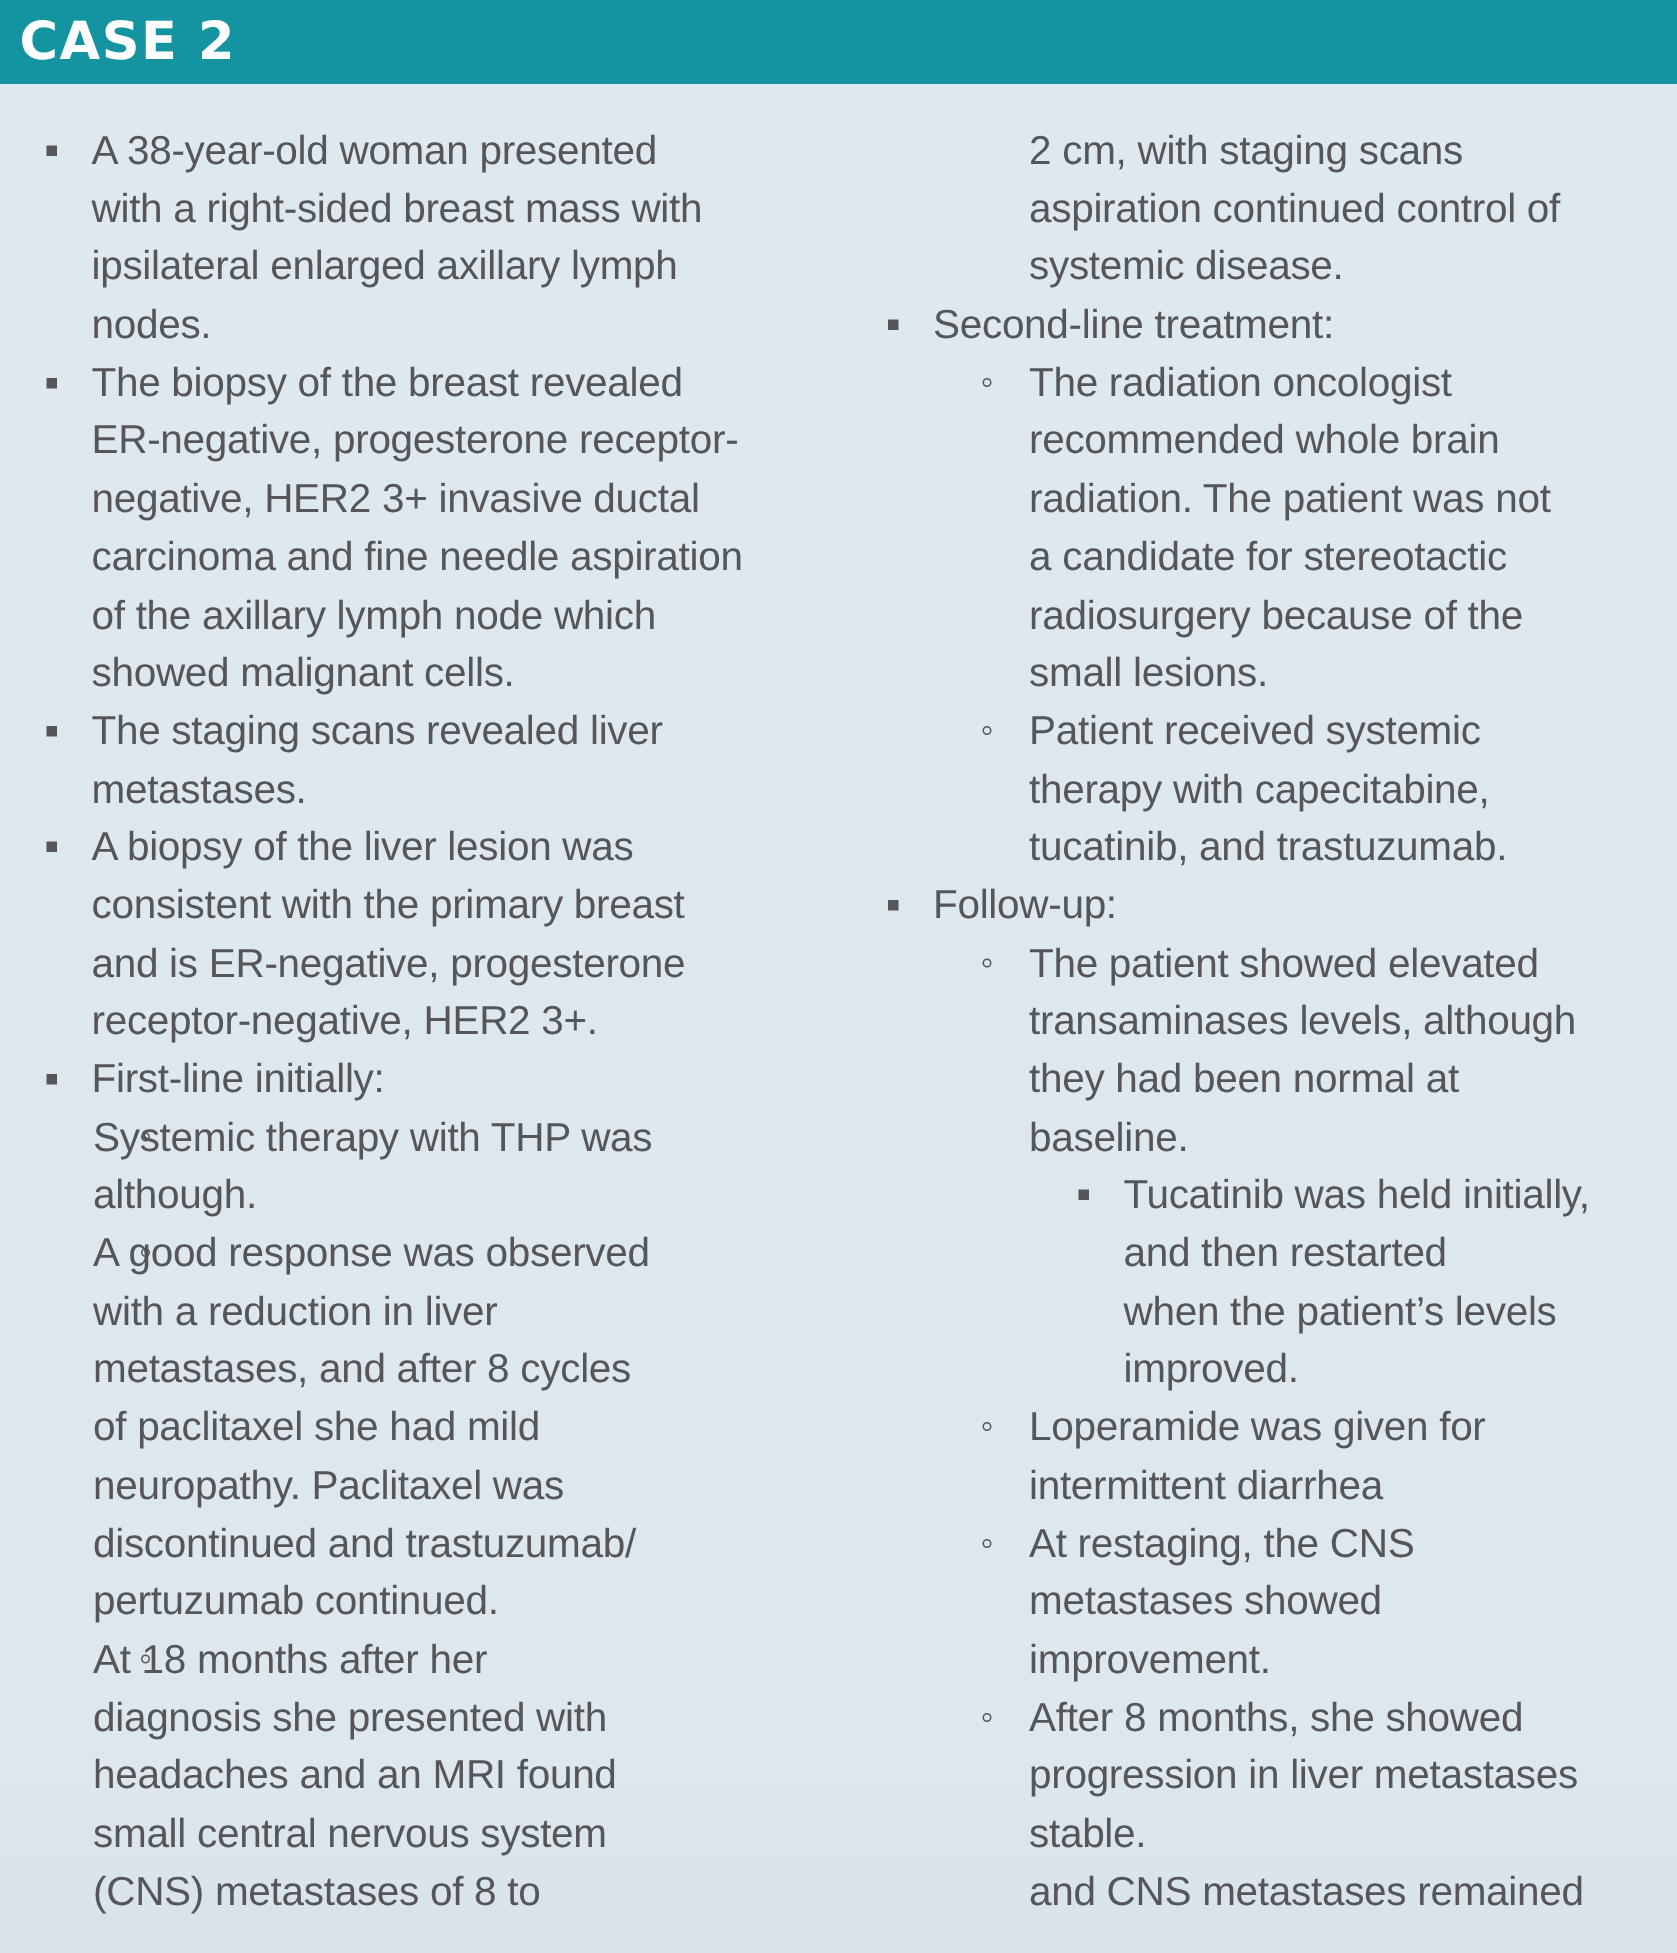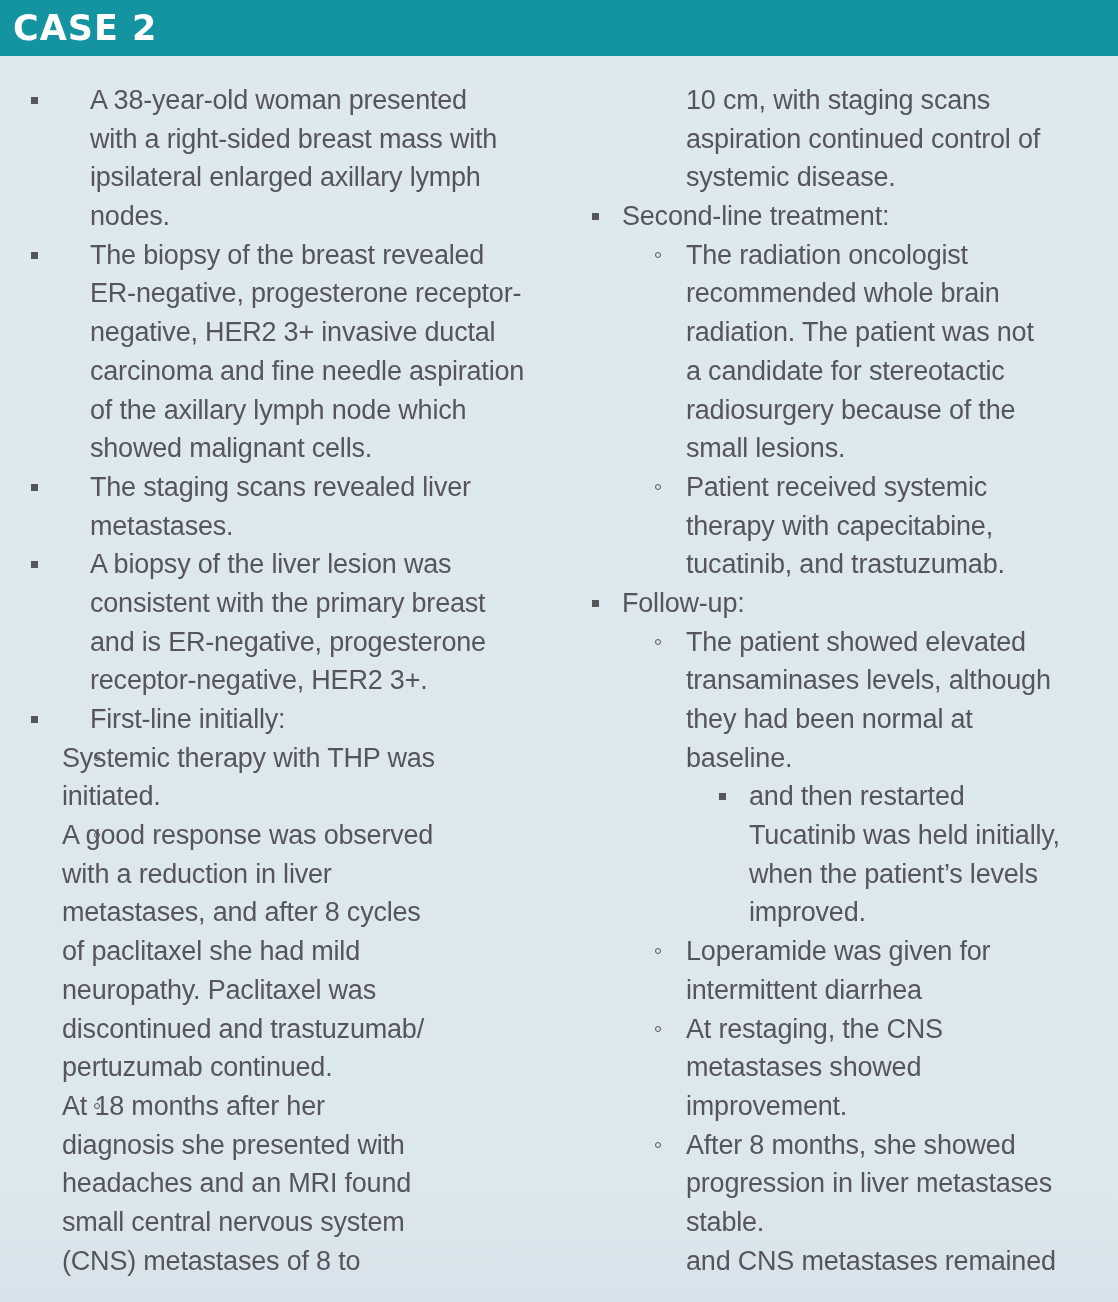--- a/index.html
+++ b/index.html
@@ -25,21 +25,21 @@
   }
   .col { position: absolute; top: 81px; }
   .col-left { left: 0; width: 560px; }
   .col-right { left: 560px; width: 558px; }
   .line { position: relative; height: 38.7px; line-height: 38.7px; font-size: 27px; white-space: nowrap; letter-spacing: -0.2px; }
   .item { position: relative; }
   .sq { position: absolute; width: 7px; height: 7px; background: #56565a; top: 16px; }
   .circ { position: absolute; width: 6px; height: 6px; border: 1.2px solid #56565a; border-radius: 50%; top: 16px; box-sizing: border-box; }
   
   .col-left .lv1 .sq { left: 31px; }
-  .col-left .lv1 .line { padding-left: 90px; }
+  .col-left .lv1 .line { padding-left: 61px; }
   .col-left .lv2 .circ { left: 94px; }
   .col-left .lv2 .line { padding-left: 62px; }
   
   .col-right .lv1 .sq { left: 32px; }
   .col-right .lv1 .line { padding-left: 62px; }
   .col-right .lv2 .circ { left: 95px; }
   .col-right .lv2 .line { padding-left: 126px; }
   .col-right .lv3 .sq { left: 159px; }
   .col-right .lv3 .line { padding-left: 189px; }
   .col-right .cont .line { padding-left: 126px; }
@@ -81,21 +81,21 @@
       <div class="line">and is ER-negative, progesterone</div>
       <div class="line">receptor-negative, HER2 3+.</div>
     </div>
     <div class="item lv1">
       <span class="sq"></span>
       <div class="line">First-line initially:</div>
     </div>
     <div class="item lv2">
       <span class="circ"></span>
       <div class="line">Systemic therapy with THP was</div>
-      <div class="line">initiated.</div>
+      <div class="line">although.</div>
     </div>
     <div class="item lv2">
       <span class="circ"></span>
       <div class="line">A good response was observed</div>
       <div class="line">with a reduction in liver</div>
       <div class="line">metastases, and after 8 cycles</div>
       <div class="line">of paclitaxel she had mild</div>
       <div class="line">neuropathy. Paclitaxel  was</div>
       <div class="line">discontinued and trastuzumab/</div>
       <div class="line">pertuzumab continued.</div>
@@ -104,21 +104,21 @@
       <span class="circ"></span>
       <div class="line">At 18 months after her</div>
       <div class="line">diagnosis she presented with</div>
       <div class="line">headaches and an MRI found</div>
       <div class="line">small central nervous system</div>
       <div class="line">(CNS) metastases of 8 to</div>
     </div>
   </div>
 <div class="col col-right" id="col-right">
     <div class="item cont">
-      <div class="line">10 cm, with staging scans</div>
+      <div class="line">2 cm, with staging scans</div>
       <div class="line">aspiration continued control of</div>
       <div class="line">systemic disease.</div>
     </div>
     <div class="item lv1">
       <span class="sq"></span>
       <div class="line">Second-line treatment:</div>
     </div>
     <div class="item lv2">
       <span class="circ"></span>
       <div class="line">The radiation oncologist</div>
@@ -140,22 +140,22 @@
     </div>
     <div class="item lv2">
       <span class="circ"></span>
       <div class="line">The patient showed elevated</div>
       <div class="line">transaminases levels, although</div>
       <div class="line">they had been normal at</div>
       <div class="line">baseline.</div>
     </div>
     <div class="item lv3">
       <span class="sq"></span>
+      <div class="line">Tucatinib was held initially,</div>
       <div class="line">and then restarted</div>
-      <div class="line">Tucatinib was held initially,</div>
       <div class="line">when the patient’s levels</div>
       <div class="line">improved.</div>
     </div>
     <div class="item lv2">
       <span class="circ"></span>
       <div class="line">Loperamide was given for</div>
       <div class="line">intermittent diarrhea</div>
     </div>
     <div class="item lv2">
       <span class="circ"></span>

